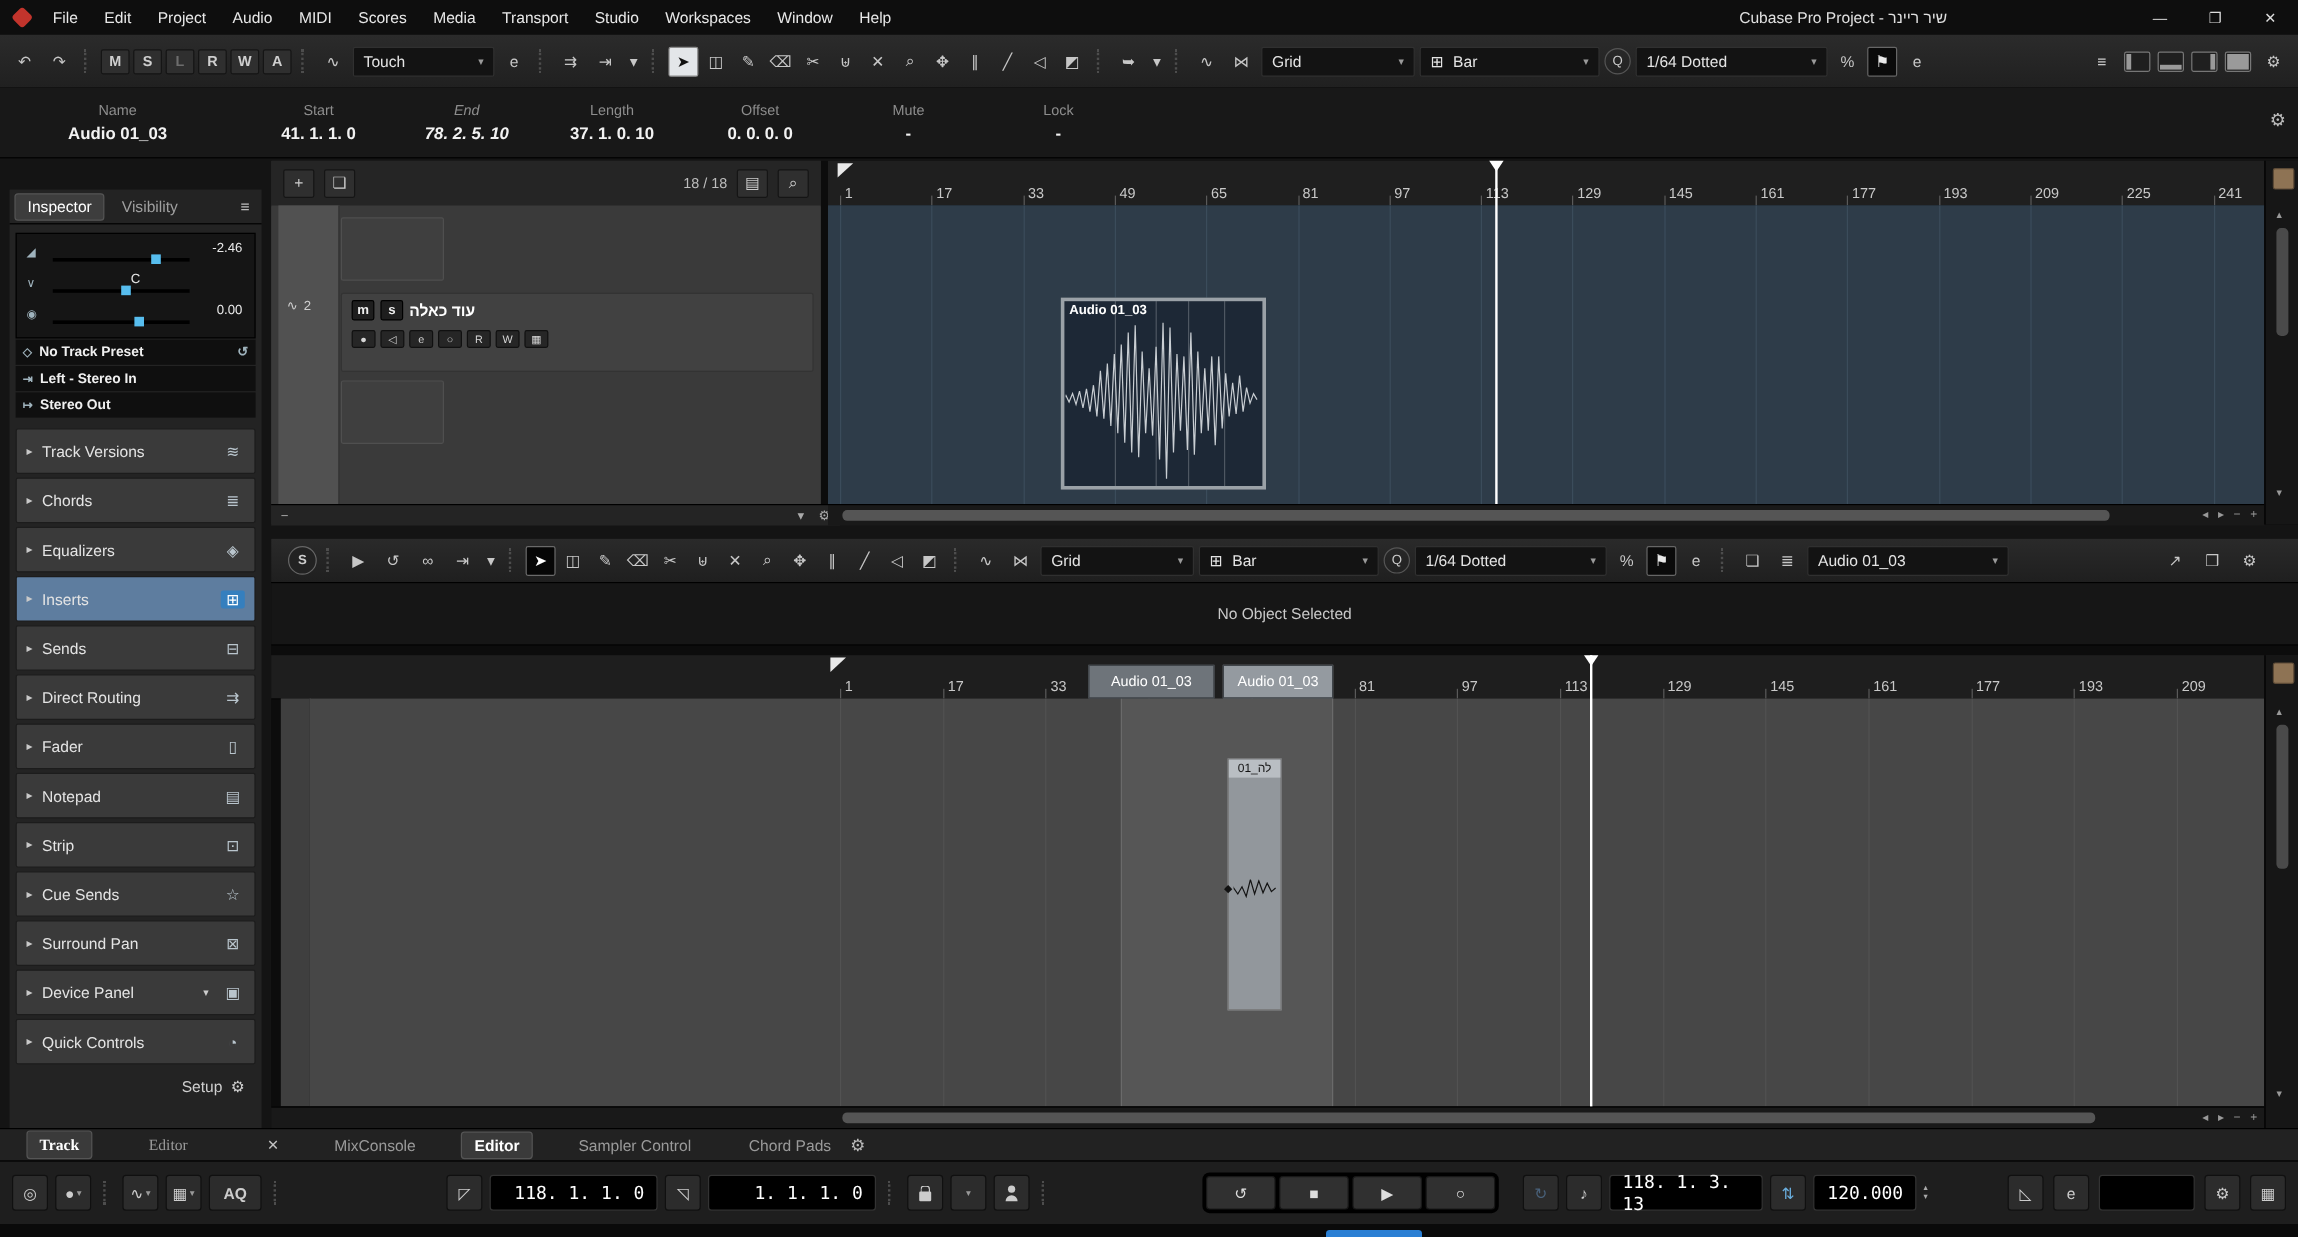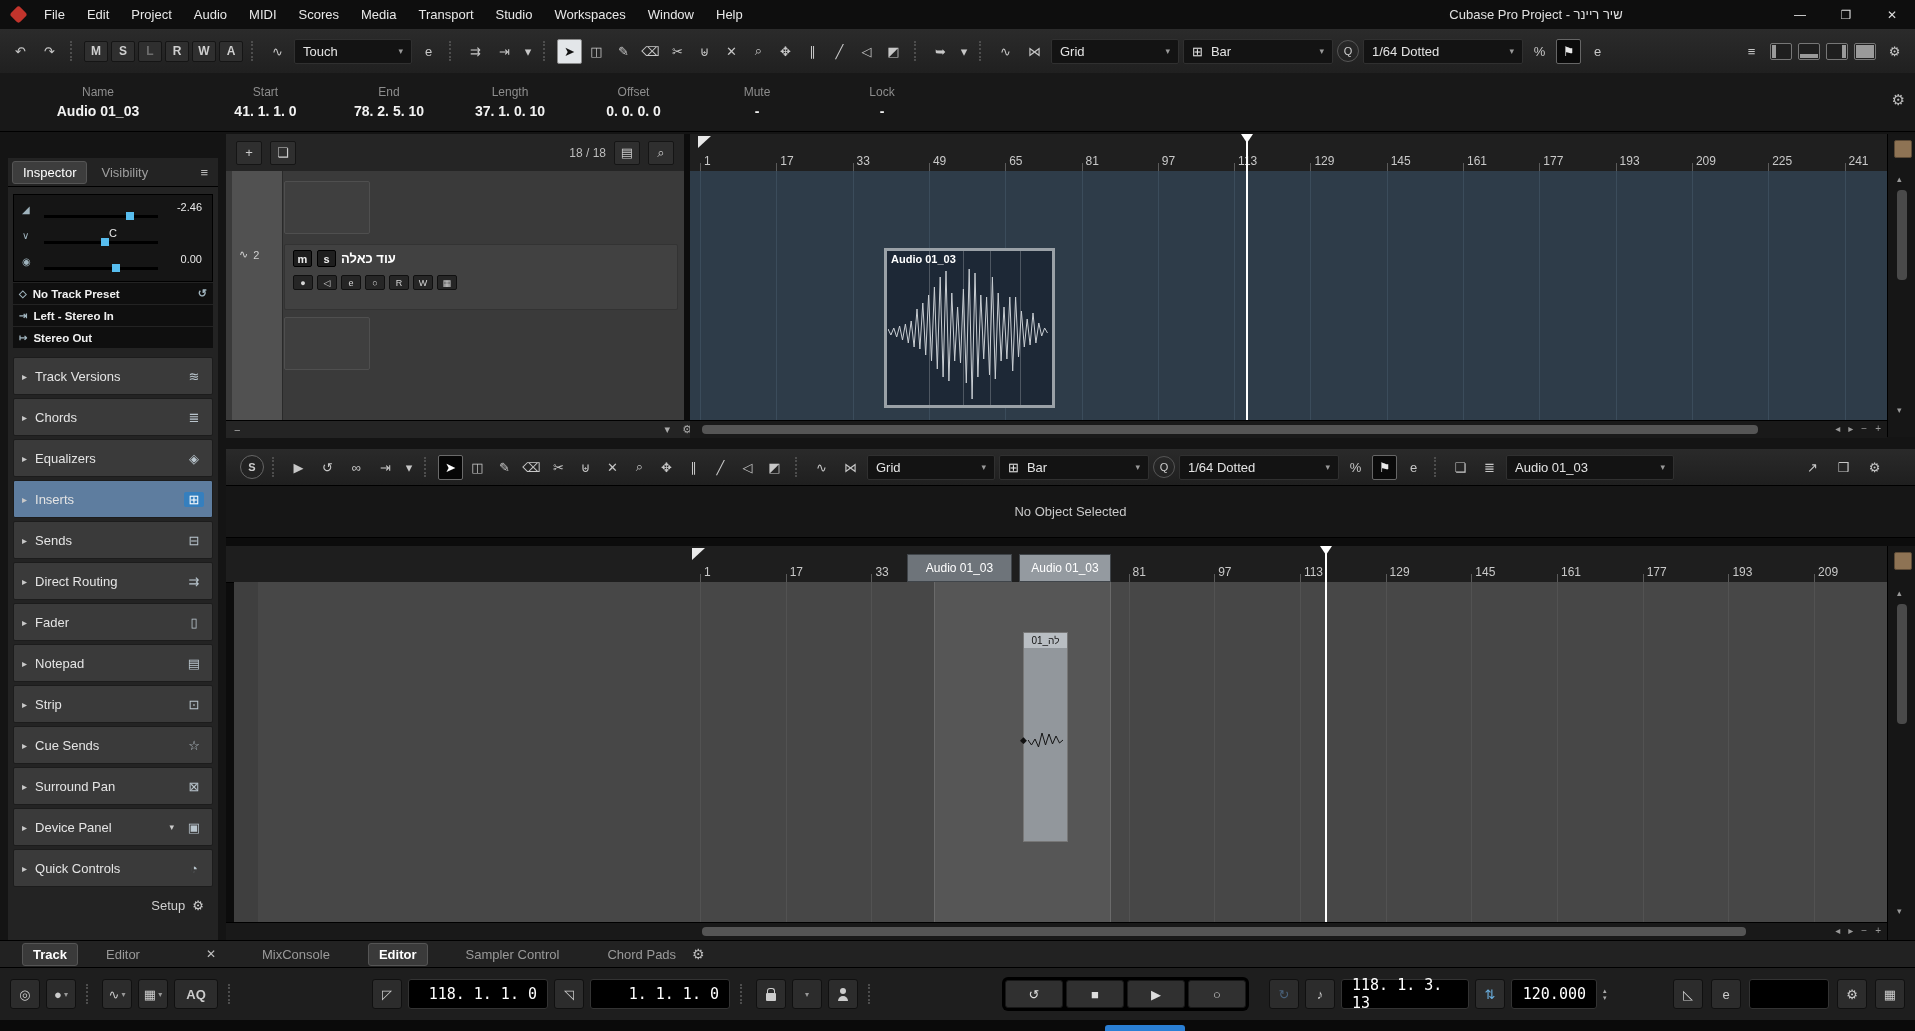--- a/index.html
+++ b/index.html
@@ -125,21 +125,21 @@
   #ed-clip{position:absolute;left:765px;top:50px;width:45px;height:210px;background:rgba(156,162,168,.85);border:1px solid #777;box-sizing:border-box;}
   #ed-clip .hdr{height:15px;background:#b9bec3;color:#111;font-size:10px;display:flex;align-items:center;justify-content:center;overflow:hidden;white-space:nowrap;}
   #ed-wave-wrap{position:absolute;left:0px;top:100px;width:45px;height:16px;}
   #ed-diamond{position:absolute;left:-4px;top:2px;font-size:9px;color:#111;}
   #ed-cursor{position:absolute;left:1099px;top:97px;width:2px;height:376px;background:#fff;z-index:6;}
 
   
   #bottom-tabs{position:absolute;left:0;top:940px;width:1915px;height:27px;background:#222;border-top:1px solid #000;display:flex;align-items:center;padding-left:22px;box-sizing:border-box;}
   .btab{font-size:13px;color:#9a9a9a;padding:3px 10px;border-radius:3px;}
   .btab.active{color:#fff;background:#3a3a3a;border:1px solid #555;font-weight:bold;}
-  #bt-left{display:flex;gap:18px;align-items:center;}
+  #bt-left{display:flex;gap:37px;align-items:center;font-family:Liberation Serif, serif;}
   #bt-close{margin-left:56px;color:#c2c2c2;font-size:12px;}
   #bt-right{display:flex;gap:28px;align-items:center;margin-left:36px;}
   #bt-gear{color:#bbb;font-size:14px;margin-left:6px;}
 
   
   #transport{position:absolute;left:0;top:967px;width:1915px;height:53px;background:#1e1e1e;border-top:1px solid #000;display:flex;align-items:center;gap:6px;padding:0 10px;box-sizing:border-box;}
   .tr-btn{height:30px;min-width:30px;background:#2c2c2c;border:1px solid #101010;border-radius:3px;display:flex;align-items:center;justify-content:center;color:#ccc;font-size:13px;gap:2px;padding:0 4px;}
   .tr-btn.dim{color:#49617a;}
   .tr-btn.sync{color:#6aaede;}
   .caret-sm{font-size:8px;color:#999;}
@@ -264,21 +264,21 @@
   <div id="infoline">
     <span id="infoline-fields" style="display:flex;">
         <span class="il-col" style="width: 180px;">
           <span class="il-label">Name</span>
           <span class="il-value">Audio 01_03</span>
         </span>
         <span class="il-col" style="width: 155px;">
           <span class="il-label">Start</span>
           <span class="il-value">41. 1. 1. 0</span>
         </span>
-        <span class="il-col" style="width: 92px;">
+        <span class="il-col" style="width: 92px; font-style: italic;">
           <span class="il-label">End</span>
           <span class="il-value">78. 2. 5. 10</span>
         </span>
         <span class="il-col" style="width: 150px;">
           <span class="il-label">Length</span>
           <span class="il-value">37. 1. 0. 10</span>
         </span>
         <span class="il-col" style="width: 97px;">
           <span class="il-label">Offset</span>
           <span class="il-value">0. 0. 0. 0</span>

